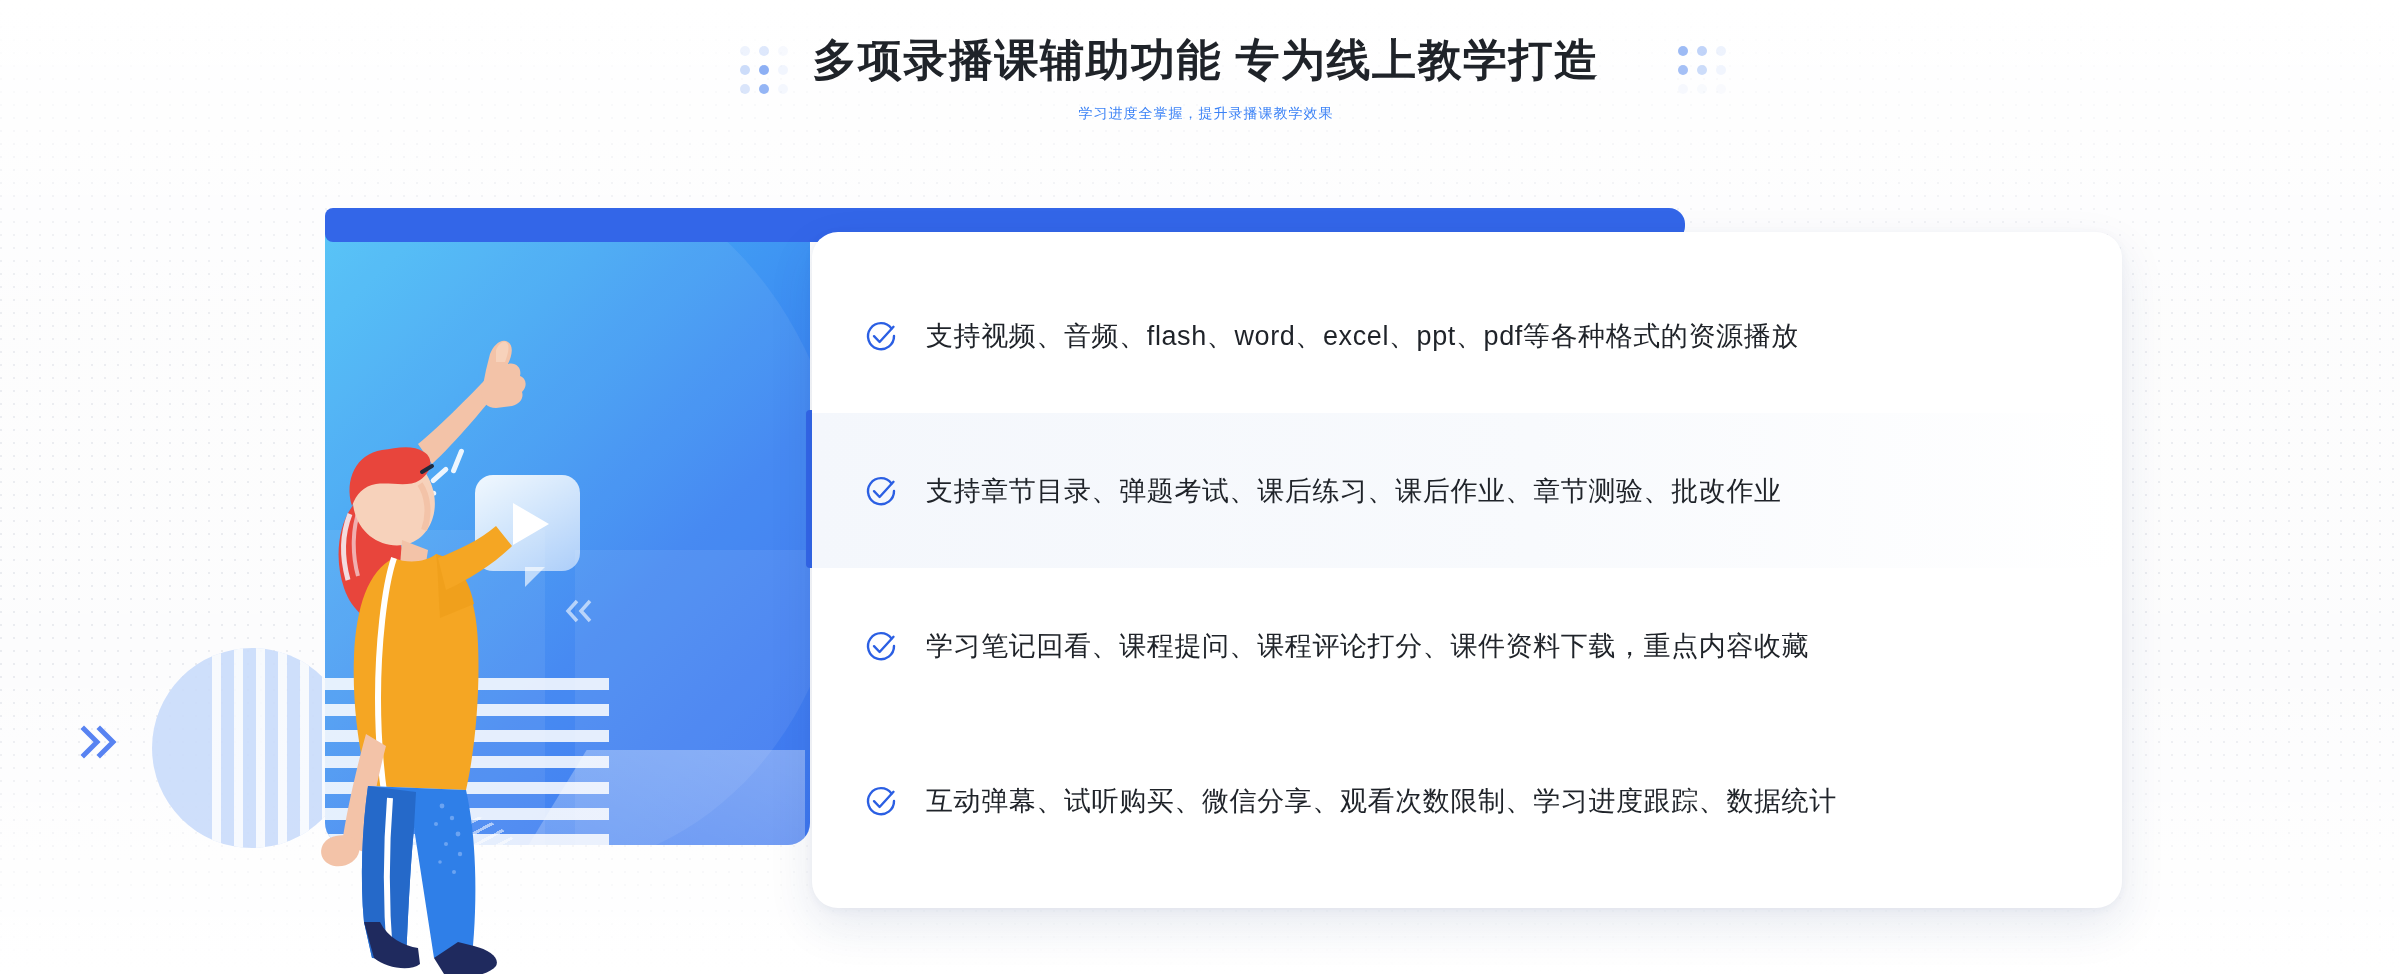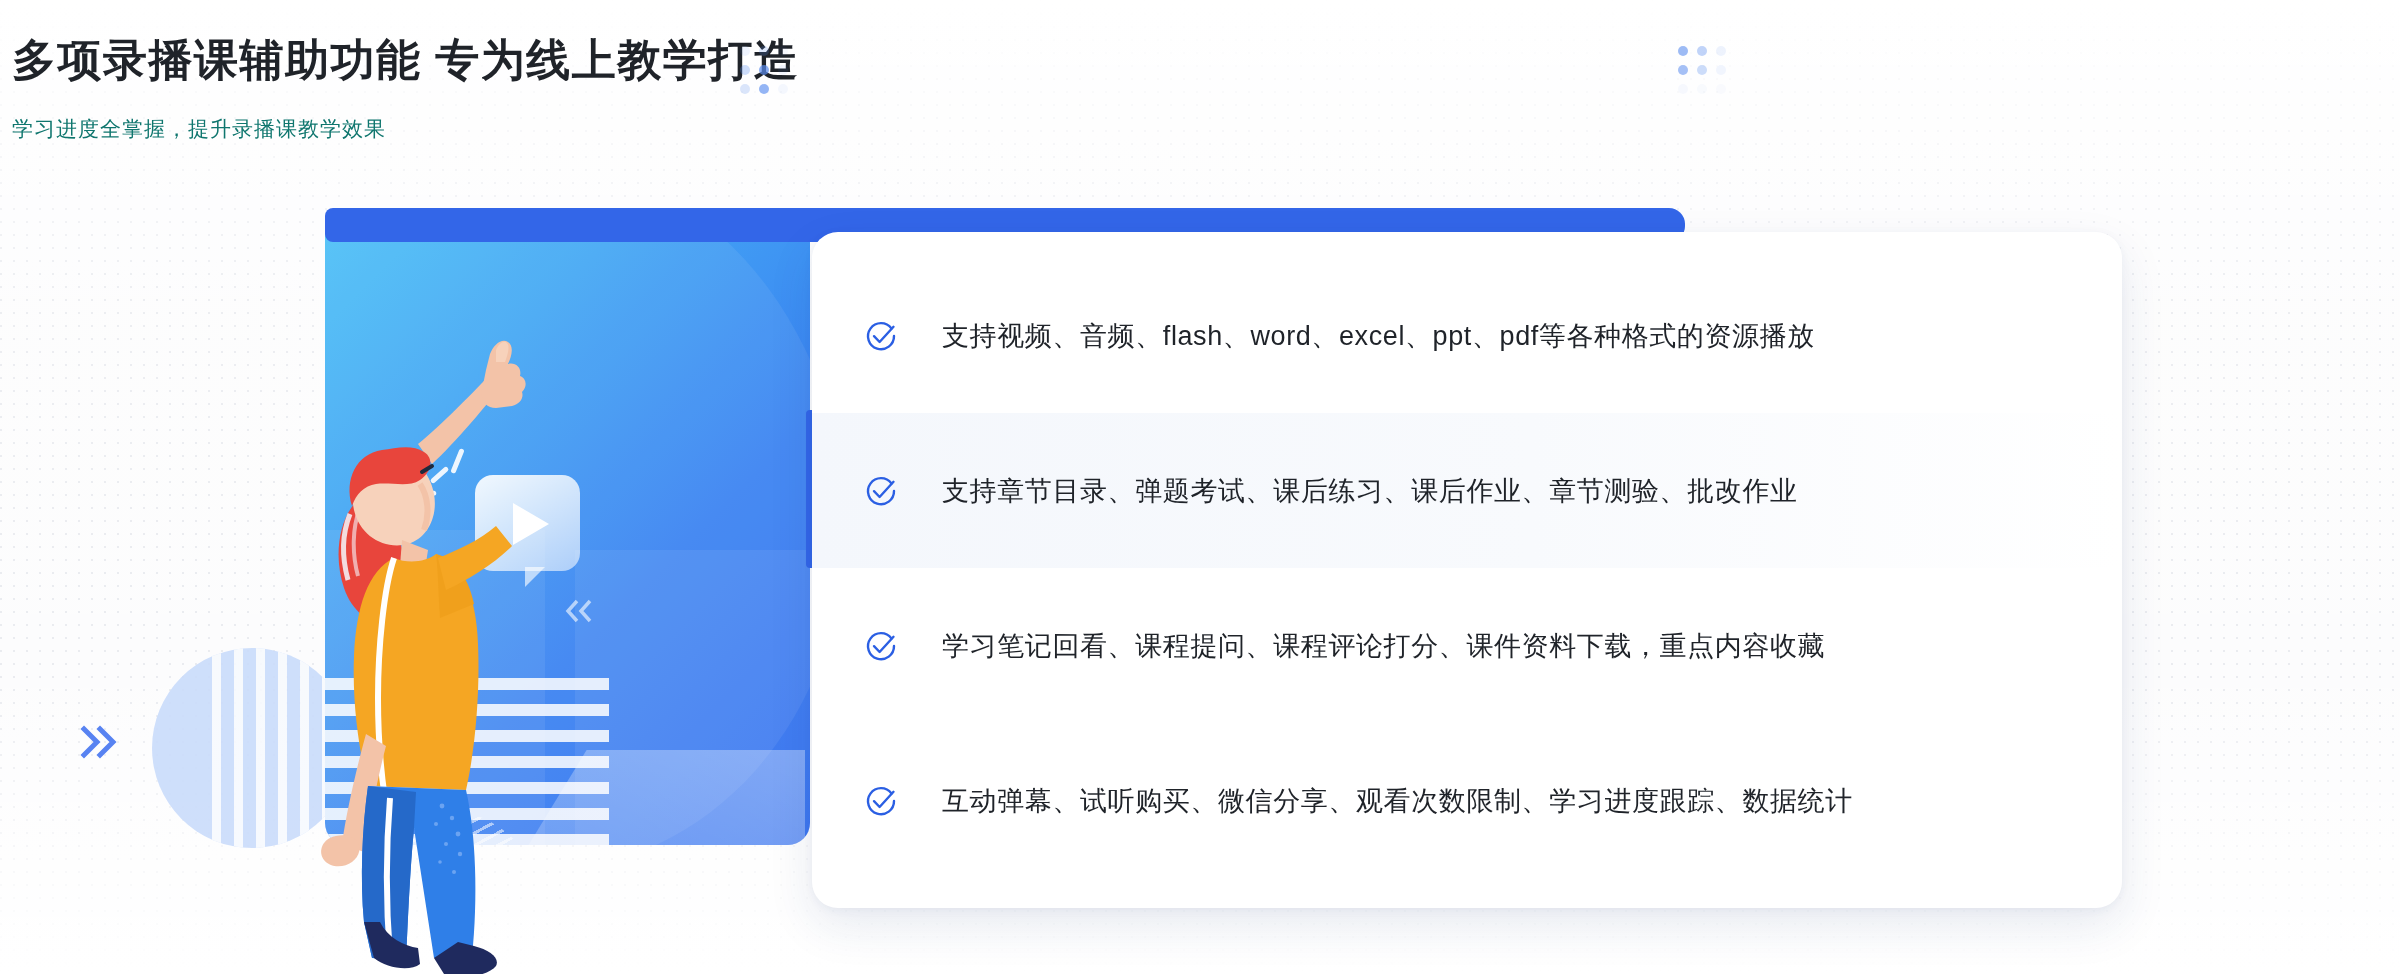--- a/index.html
+++ b/index.html
@@ -23,30 +23,30 @@
   }
   .bg-wash{
     position:absolute; inset:0;
     background:linear-gradient(180deg,#ffffff 0%,rgba(255,255,255,.25) 30%,rgba(255,255,255,.15) 70%,#ffffff 100%);
     z-index:1; pointer-events:none;
   }
 
   
   .header{
     position:absolute; top:0; left:12px; right:0; height:170px;
-    z-index:6; text-align:left;
+    z-index:6; text-align:center;
   }
   .title{
     margin-top:32px;
     font-size:44px; font-weight:700; color:#1f2329;
     letter-spacing:1.5px; line-height:1.25;
   }
   .subtitle{
-    margin-top:28px;
-    font-size:21px; color:#0f766e; letter-spacing:1px;
+    margin-top:18px;
+    font-size:14px; color:#3b82f6; letter-spacing:1px;
   }
 
   
   .dot-cluster{
     position:absolute; display:grid; gap:9px;
     grid-template-columns:repeat(3,10px);
     grid-template-rows:repeat(3,10px);
     z-index:7;
   }
   .dot-cluster i{ display:block; width:10px; height:10px; border-radius:50%; background:#5b8def; }
@@ -167,21 +167,21 @@
 
   
   .card{
     position:absolute; left:812px; top:232px; width:1310px; height:676px;
     background:#ffffff; border-radius:26px; z-index:6;
     box-shadow:0 18px 46px rgba(31,60,120,.10), 0 2px 10px rgba(31,60,120,.05);
     overflow:hidden;
   }
   .feature-row{
     position:absolute; left:0; width:100%; height:155px;
-    display:flex; align-items:center;gap:16px;
+    display:flex; align-items:center;
   }
   .feature-row.r0{ top:26px; }
   .feature-row.r1{ top:181px; background:linear-gradient(90deg,#f4f7fc 0%,#f8fafd 55%,#ffffff 100%); }
   .feature-row.r2{ top:336px; }
   .feature-row.r3{ top:491px; }
 
   .check-icon{ flex:0 0 auto; margin-left:52px; width:34px; height:34px; }
   .feature-text{
     margin-left:28px; font-size:27px; color:#1f2329;
     letter-spacing:.6px; white-space:nowrap;

